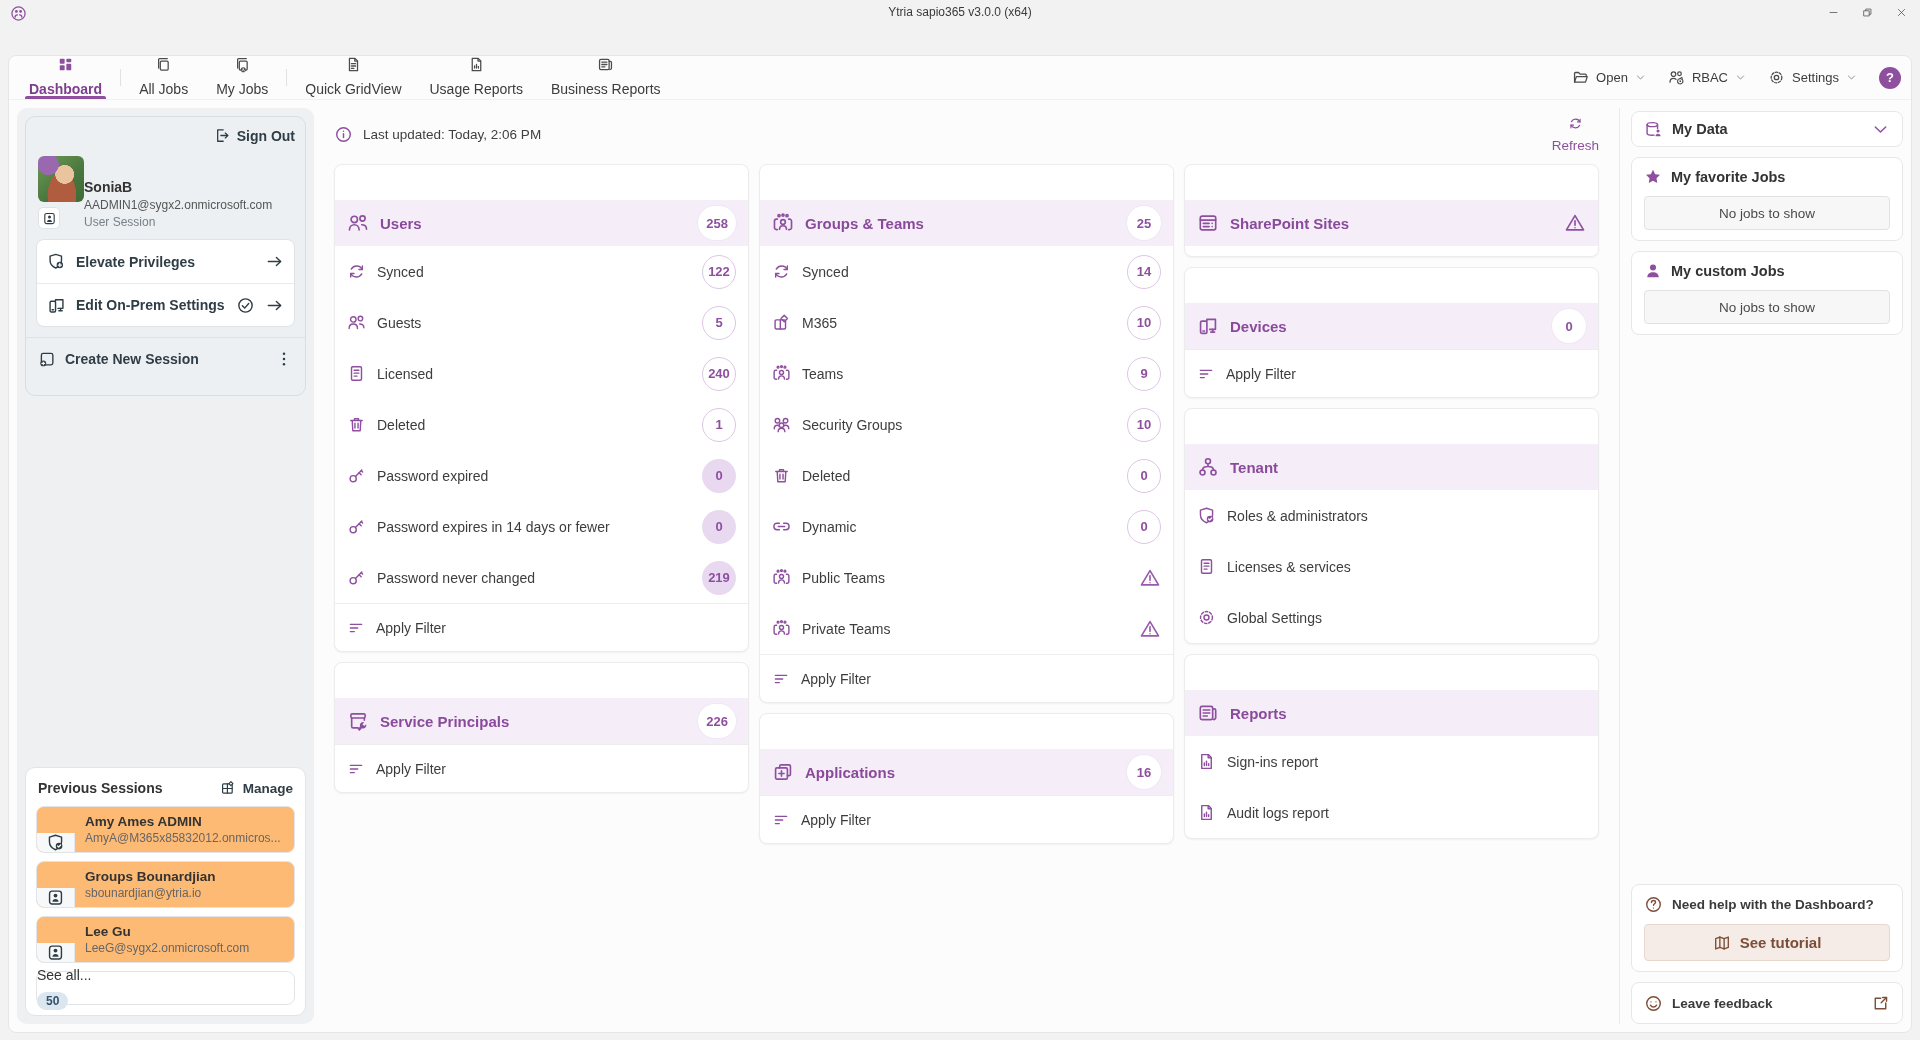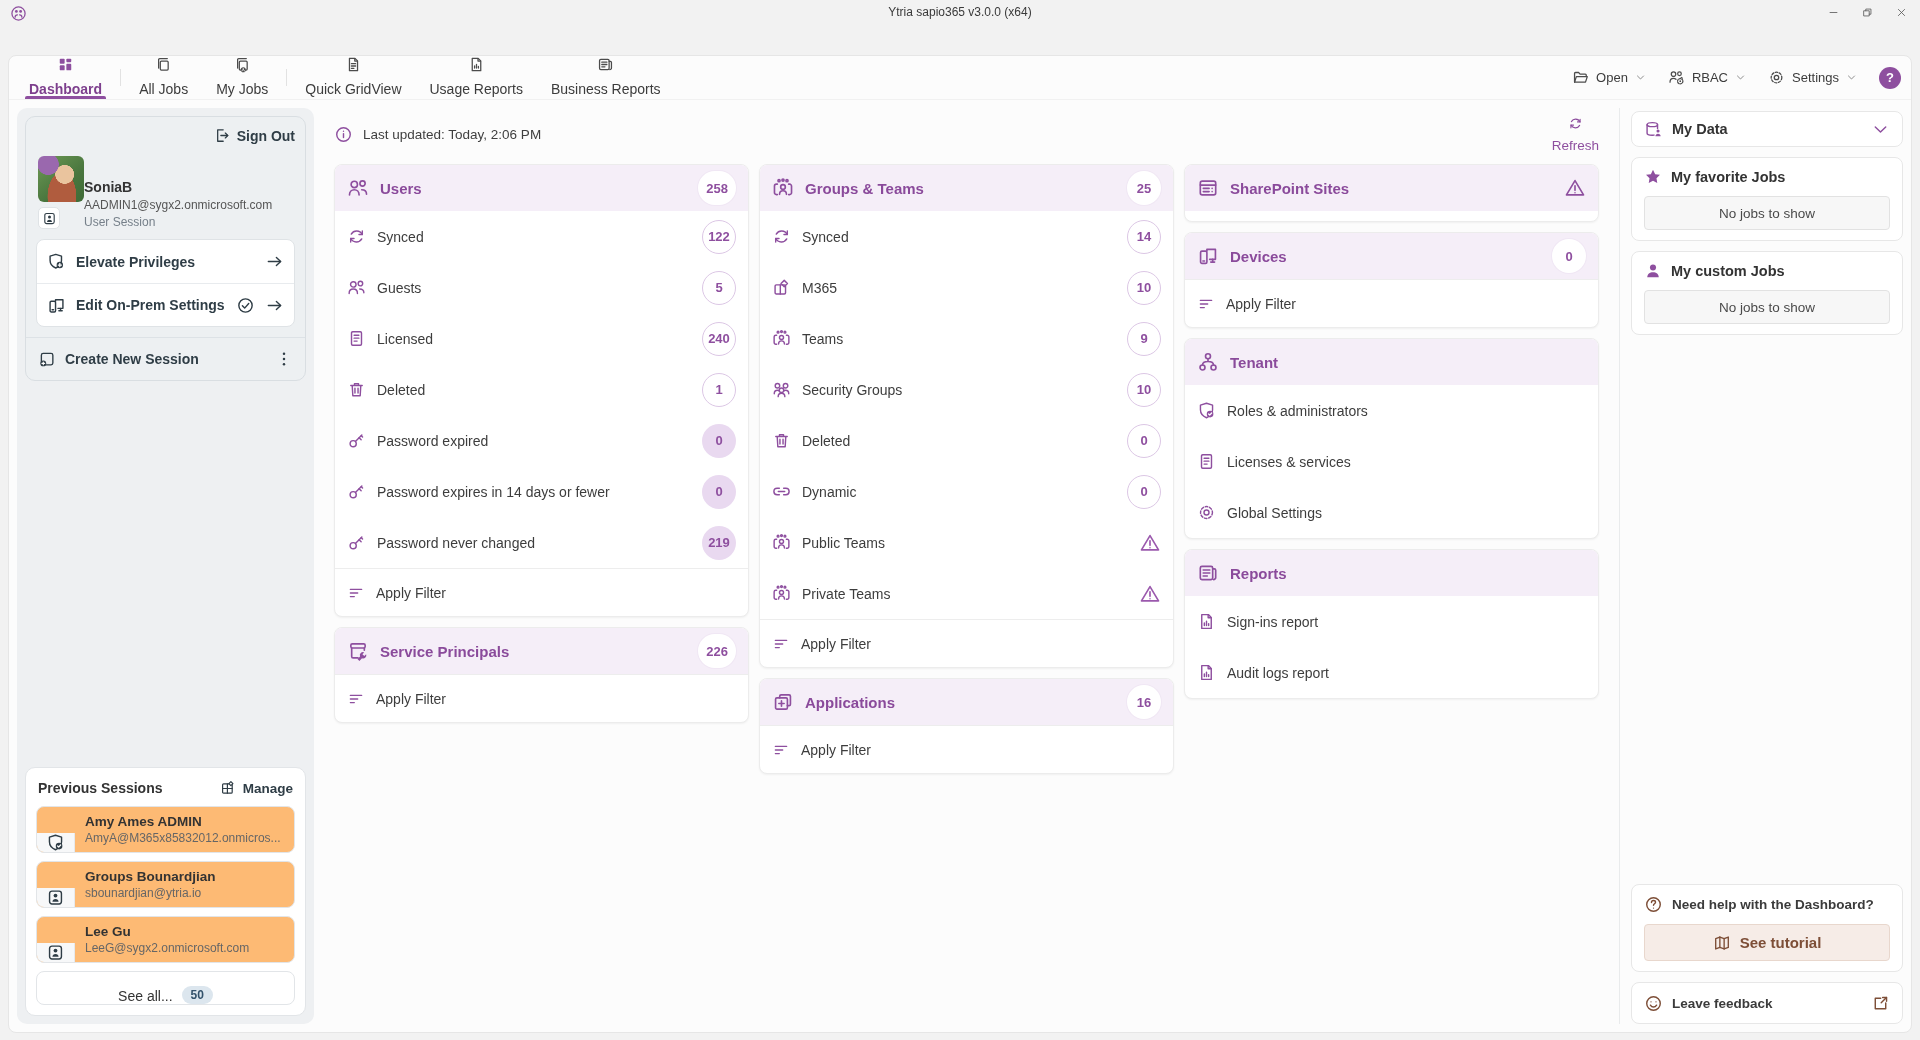--- a/index.html
+++ b/index.html
@@ -40,21 +40,21 @@
   .nav-item{ display:flex; align-items:center; gap:7px; font-size:13px; color:#3c3c3c; cursor:pointer; }
   .nav-item .icon{ width:17px; height:17px; color:#4c4c4c; }
   .nav-item .chev{ width:11px; height:11px; color:#777; }
   .help-bubble{ width:22px; height:22px; border-radius:50%; background:var(--purple); color:#fff; font-size:13px; font-weight:700; display:flex; align-items:center; justify-content:center; cursor:pointer; }
 
   
   .content{ flex:1; display:flex; min-height:0; padding:8px; gap:0; }
 
   
   .left{ width:297px; flex:none; background:#eef0f2; border-radius:10px; padding:8px; display:flex; flex-direction:column; }
-  .session-card{ background:#edf0f2; border:1px solid #d9dee2; border-radius:10px; padding:10px 10px 1px; }
+  .session-card{ background:#edf0f2; border:1px solid #d9dee2; border-radius:10px; padding:10px 10px 16px; }
   .signout-row{ display:flex; justify-content:flex-end; }
   .signout{ display:flex; align-items:center; gap:7px; background:none; border:none; font:inherit; font-size:14px; font-weight:700; color:var(--slate); cursor:pointer; }
   .signout .icon{ width:17px; height:17px; }
   .user-row{ display:flex; margin:12px 2px 10px;align-items:flex-end; }
   .avatar-col{ display:flex; flex-direction:column; align-items:flex-start; gap:5px; }
   .avatar{ width:46px; height:46px; border-radius:6px;
     background:
       radial-gradient(circle at 22% 18%, #9a68ae 0 20%, rgba(0,0,0,0) 21%),
       radial-gradient(circle at 58% 40%, #eac49e 0 24%, rgba(0,0,0,0) 25%),
       radial-gradient(ellipse at 52% 88%, #b05c3e 0 42%, rgba(0,0,0,0) 43%),
@@ -81,34 +81,34 @@
   .prev-head{ display:flex; align-items:center; margin:2px 2px 10px; }
   .prev-title{ font-size:14px; font-weight:700; color:#333; flex:1; }
   .manage{ display:flex; align-items:center; gap:7px; background:none; border:none; font:inherit; font-size:13.5px; font-weight:700; color:var(--slate); cursor:pointer; }
   .manage .icon{ width:16px; height:16px; }
   .sess-item{ display:flex; align-items:flex-end; border:1px solid #e2e5e8; border-radius:8px; margin-bottom:8px; overflow:hidden; cursor:pointer; background:#fdba74; }
   .sess-ic{ width:38px; flex:none; background:#f7f8f9; border-right:1px solid #e6e9ec; display:flex; align-items:center; justify-content:center; color:var(--slate); }
   .sess-ic .icon{ width:19px; height:19px; }
   .sess-txt{ padding:7px 10px; min-width:0; }
   .sess-name{ font-size:13.5px; font-weight:700; color:#333; }
   .sess-email{ font-size:12px; color:#666; margin-top:2px; white-space:nowrap; overflow:hidden; text-overflow:ellipsis; }
-  .see-all{ border:1px solid #e2e5e8; border-radius:8px; height:34px; display:flex; align-items:flex-end; justify-content:center; gap:9px; font-size:14px; color:#333; cursor:pointer; }
+  .see-all{ border:1px solid #e2e5e8; border-radius:8px; height:34px; display:flex; align-items:flex-start; justify-content:center; gap:9px; font-size:14px; color:#333; cursor:pointer;flex-direction:column; }
   .see-badge{ background:#dce6ee; color:#33526b; border-radius:10px; padding:2px 9px; font-size:12px; font-weight:700; }
 
   
   .main{ flex:1; min-width:0; padding:10px 20px 0; border-right:1px solid #e9ebec; }
   .topbar{ height:32px; display:flex; align-items:center; margin-bottom:14px; }
   .info{ width:19px; height:19px; color:var(--purple); cursor:pointer; }
   .last-updated{ font-size:13.5px; color:#3f3f3f; margin-left:10px; }
   .refresh{ margin-left:auto; display:flex; align-items:center; gap:7px; background:none; border:none; font:inherit; font-size:13.5px; color:var(--purple); cursor:pointer;flex-direction:column; }
   .refresh .icon{ width:15px; height:15px; }
   .grid{ display:flex; gap:10px; align-items:flex-start; }
   .col{ flex:1; min-width:0; display:flex; flex-direction:column; gap:10px; }
   .card{ background:#fff; border:1px solid var(--card-border); border-radius:8px; box-shadow:0 1px 2px rgba(0,0,0,.05); overflow:hidden; }
-  .card-header{ height:46px; background:var(--header-bg); display:flex; align-items:center; gap:11px; padding:0 12px; cursor:pointer; }
+  .card-header{ height:46px; background:var(--header-bg); display:flex; align-items:center; gap:11px; padding:0 12px; cursor:pointer;margin-top:35px; }
   .card-header .icon{ width:22px; height:22px; color:var(--purple); }
   .card-title{ flex:1; font-size:15px; font-weight:700; color:#8a4a9b; }
   .count-pill{ min-width:34px; height:34px; border-radius:17px; padding:0 8px; background:#fff; box-shadow:0 0 0 1px #f0e7f4; display:flex; align-items:center; justify-content:center; font-size:13px; font-weight:700; color:var(--purple); }
   .card-body{ padding:0; }
   .card-row{ height:51px; display:flex; align-items:center; gap:11px; padding:0 12px; cursor:pointer; }
   .card-row .ric{ width:19px; height:19px; color:var(--purple); }
   .row-label{ flex:1; font-size:14px; color:#3d3d3d; white-space:nowrap; overflow:hidden; text-overflow:ellipsis; }
   .row-badge{ width:34px; height:34px; flex:none; border-radius:50%; border:1px solid var(--badge-border); background:#fff; display:flex; align-items:center; justify-content:center; font-size:13px; font-weight:700; color:var(--purple); }
   .row-badge.filled{ background:var(--badge-fill); border-color:transparent; }
   .warn{ width:22px; height:22px; color:#9b59ad; }

